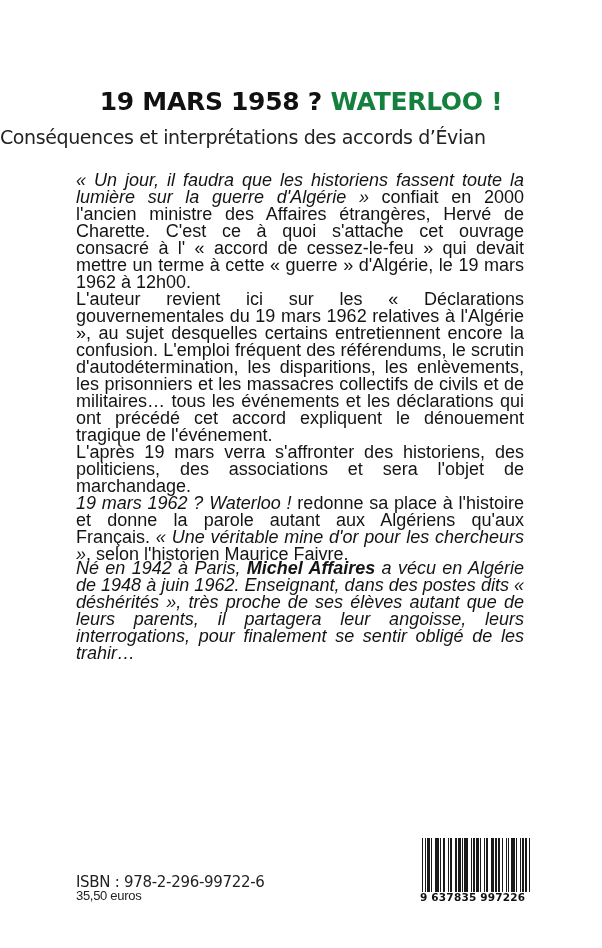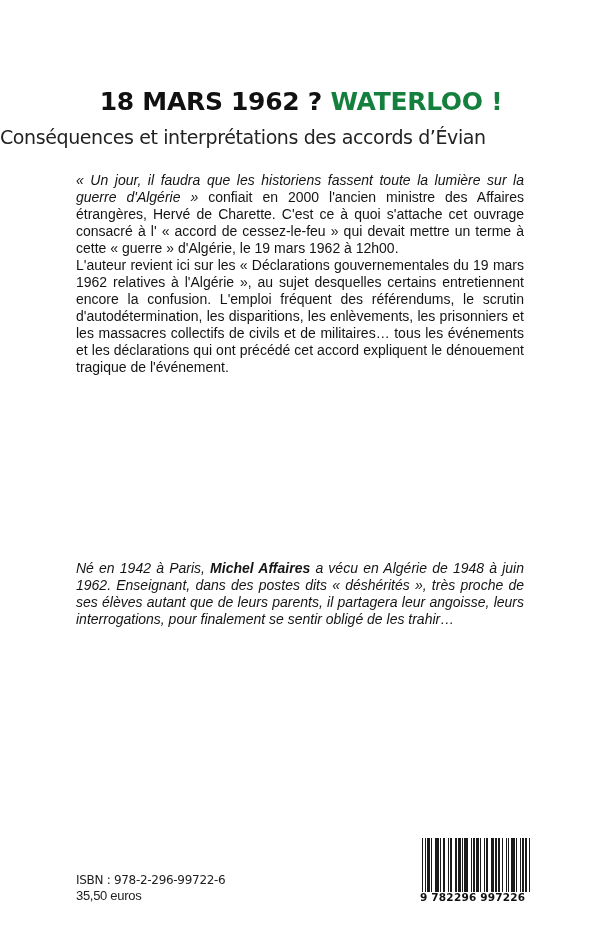--- a/index.html
+++ b/index.html
@@ -41,38 +41,38 @@
       letter-spacing: -0.4px;
       line-height: 26px;
       color: #222222;
       white-space: nowrap;
     }
     .body-text {
       position: absolute;
       left: 76px;
       width: 448px;
       font-family: "Liberation Sans", sans-serif;
-      font-size: 14px;
+      font-size: 18px;
       line-height: 17px;
       color: #141414;
       text-align: justify;
     }
     .body-text p {
       margin: 0;
     }
     .blurb { top: 172px; }
     .bio { top: 560px; }
     .it { font-style: italic; }
     .bd { font-weight: bold; }
     .isbn {
       position: absolute;
       left: 76px;
       top: 873px;
       font-family: "DejaVu Sans", sans-serif;
-      font-size: 12px;
+      font-size: 15px;
       letter-spacing: -0.3px;
       color: #222;
     }
     .price {
       position: absolute;
       left: 76px;
       top: 888px;
       font-family: Liberation Sans, sans-serif;
       font-size: 13px;
       letter-spacing: -0.3px;
@@ -109,27 +109,29 @@
       letter-spacing: 0.2px;
       line-height: 12px;
       color: #111;
       white-space: nowrap;
       background: transparent;
     }
   </style>
 </head>
 <body>
 
-<div class="title"><span class="t-black">18 MARS 1962 ? </span><span class="t-red">WATERLOO !</span></div>
+<div class="title"><span class="t-black">19 MARS 1958 ? </span><span class="t-red">WATERLOO !</span></div>
 
 <div class="subtitle">Conséquences et interprétations des accords d’Évian</div>
 
 <div class="body-text blurb">
   <p><span class="it">« Un jour, il faudra que les historiens fassent toute la lumière sur la guerre d'Algérie »</span><span> confiait en 2000 l'ancien ministre des Affaires étrangères, Hervé de Charette. C'est ce à quoi s'attache cet ouvrage consacré à l' « accord de cessez-le-feu » qui devait mettre un terme à cette « guerre » d'Algérie, le 19 mars 1962 à 12h00.</span></p>
   <p>L'auteur revient ici sur les « Déclarations gouvernementales du 19 mars 1962 relatives à l'Algérie », au sujet desquelles certains entretiennent encore la confusion. L'emploi fréquent des référendums, le scrutin d'autodétermination, les disparitions, les enlèvements, les prisonniers et les massacres collectifs de civils et de militaires… tous les événements et les déclarations qui ont précédé cet accord expliquent le dénouement tragique de l'événement.</p>
+  <p>L'après 19 mars verra s'affronter des historiens, des politiciens, des associations et sera l'objet de marchandage.</p>
+  <p><span class="it">19 mars 1962 ? Waterloo !</span><span> redonne sa place à l'histoire et donne la parole autant aux Algériens qu'aux Français. </span><span class="it">« Une véritable mine d'or pour les chercheurs »</span><span>, selon l'historien Maurice Faivre.</span></p>
 </div>
 
 <div class="body-text bio it">
   <p><span>Né en 1942 à Paris, </span><span class="bd">Michel Affaires</span><span> a vécu en Algérie de 1948 à juin 1962. Enseignant, dans des postes dits « déshérités », très proche de ses élèves autant que de leurs parents, il partagera leur angoisse, leurs interrogations, pour finalement se sentir obligé de les trahir…</span></p>
 </div>
 
 <div class="isbn">ISBN : 978-2-296-99722-6</div>
 <div class="price">35,50 euros</div>
 
 <div class="barcode">
@@ -190,14 +192,14 @@
       <span style="width: 2.58824px; background: rgb(255, 255, 255);"></span>
       <span style="width: 1.29412px; background: rgb(26, 26, 26);"></span>
       <span style="width: 1.29412px; background: rgb(255, 255, 255);"></span>
       <span style="width: 1.29412px; background: rgb(26, 26, 26);"></span>
       <span style="width: 1.29412px; background: rgb(255, 255, 255);"></span>
       <span style="width: 2.58824px; background: rgb(26, 26, 26);"></span>
       <span style="width: 1.29412px; background: rgb(255, 255, 255);"></span>
       <span style="width: 1.29412px; background: rgb(26, 26, 26);"></span>
       <span style="width: 1.29412px; background: rgb(255, 255, 255);"></span>
     </div>
-  <div class="barcode-digits">9 782296 997226</div>
+  <div class="barcode-digits">9 637835 997226</div>
 </div>
 
 </body></html>

